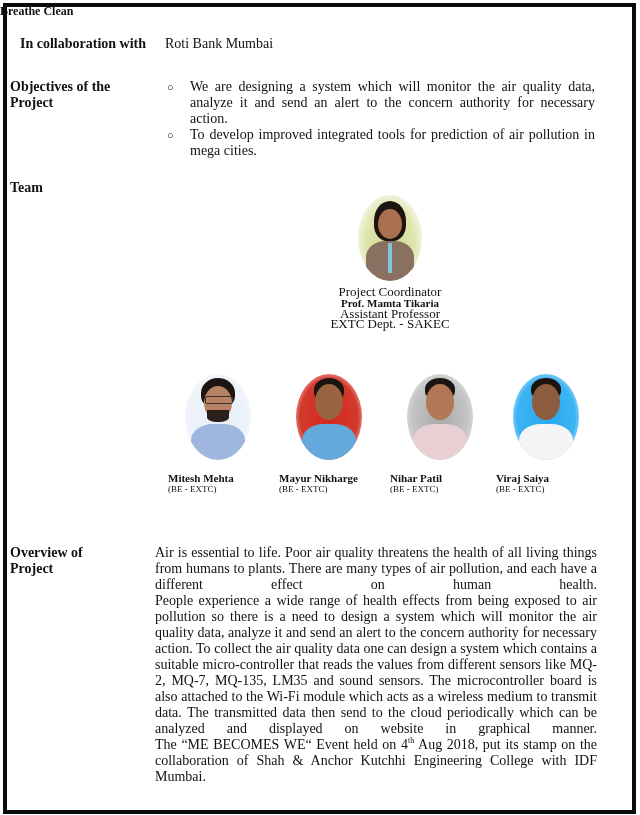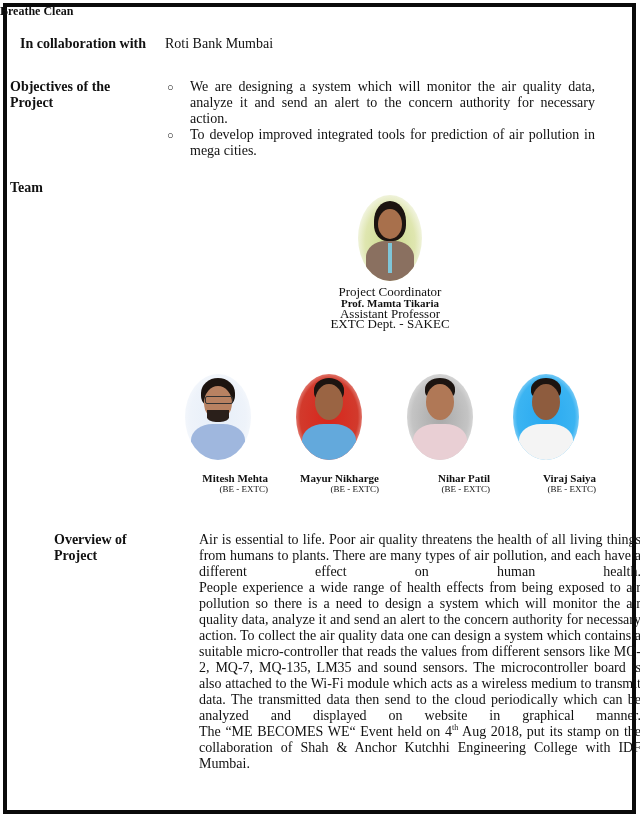--- a/index.html
+++ b/index.html
@@ -12,25 +12,25 @@
     ul.obj li { position: relative; padding-left: 25px; }
     ul.obj li .bullet { position: absolute; left: 2px; top: 0; font-size: 11px; }
     .coord { position: absolute; left: 330px; top: 195px; width: 120px; text-align: center; }
     .photo { border-radius: 50%; margin: 0 auto; position: relative; overflow: hidden; }
     .coord .photo { width: 64px; height: 86px; background: radial-gradient(ellipse at 50% 55%, #c9d98a 0%, #dfe6b0 55%, #f4f6e6 75%, #ffffff 100%); }
     .face { position: absolute; border-radius: 50%; background: #a06a48; }
     .hair { position: absolute; border-radius: 50% 50% 40% 40%; background: #1c1410; }
     .body-shape { position: absolute; border-radius: 40% 40% 10% 10%; }
     .caption-small { font-size: 13px; line-height: 10px; }
     .caption-name { font-size: 11px; font-weight: bold; line-height: 12px; }
-    .member { position: absolute; top: 374px; width: 100px; text-align: right; }
+    .member { position: absolute; top: 374px; width: 100px; text-align: left; }
     .member .photo { width: 66px; height: 86px; }
     .member .mname { font-size: 11px; font-weight: bold; margin-top: 12px; line-height: 12px; }
     .member .mrole { font-size: 9px; line-height: 10px; }
-    .overview { top: 532px; margin-left: 44px; }
+    .overview { top: 545px; }
     .sup { font-size: 8px; vertical-align: super; line-height: 0; }
   </style>
 </head>
 <body>
 
 <div class="frame"></div>
 
 <div class="title">Breathe Clean</div>
 
 <div class="label" style="top:36px;margin-left:10px;">In collaboration with</div>

